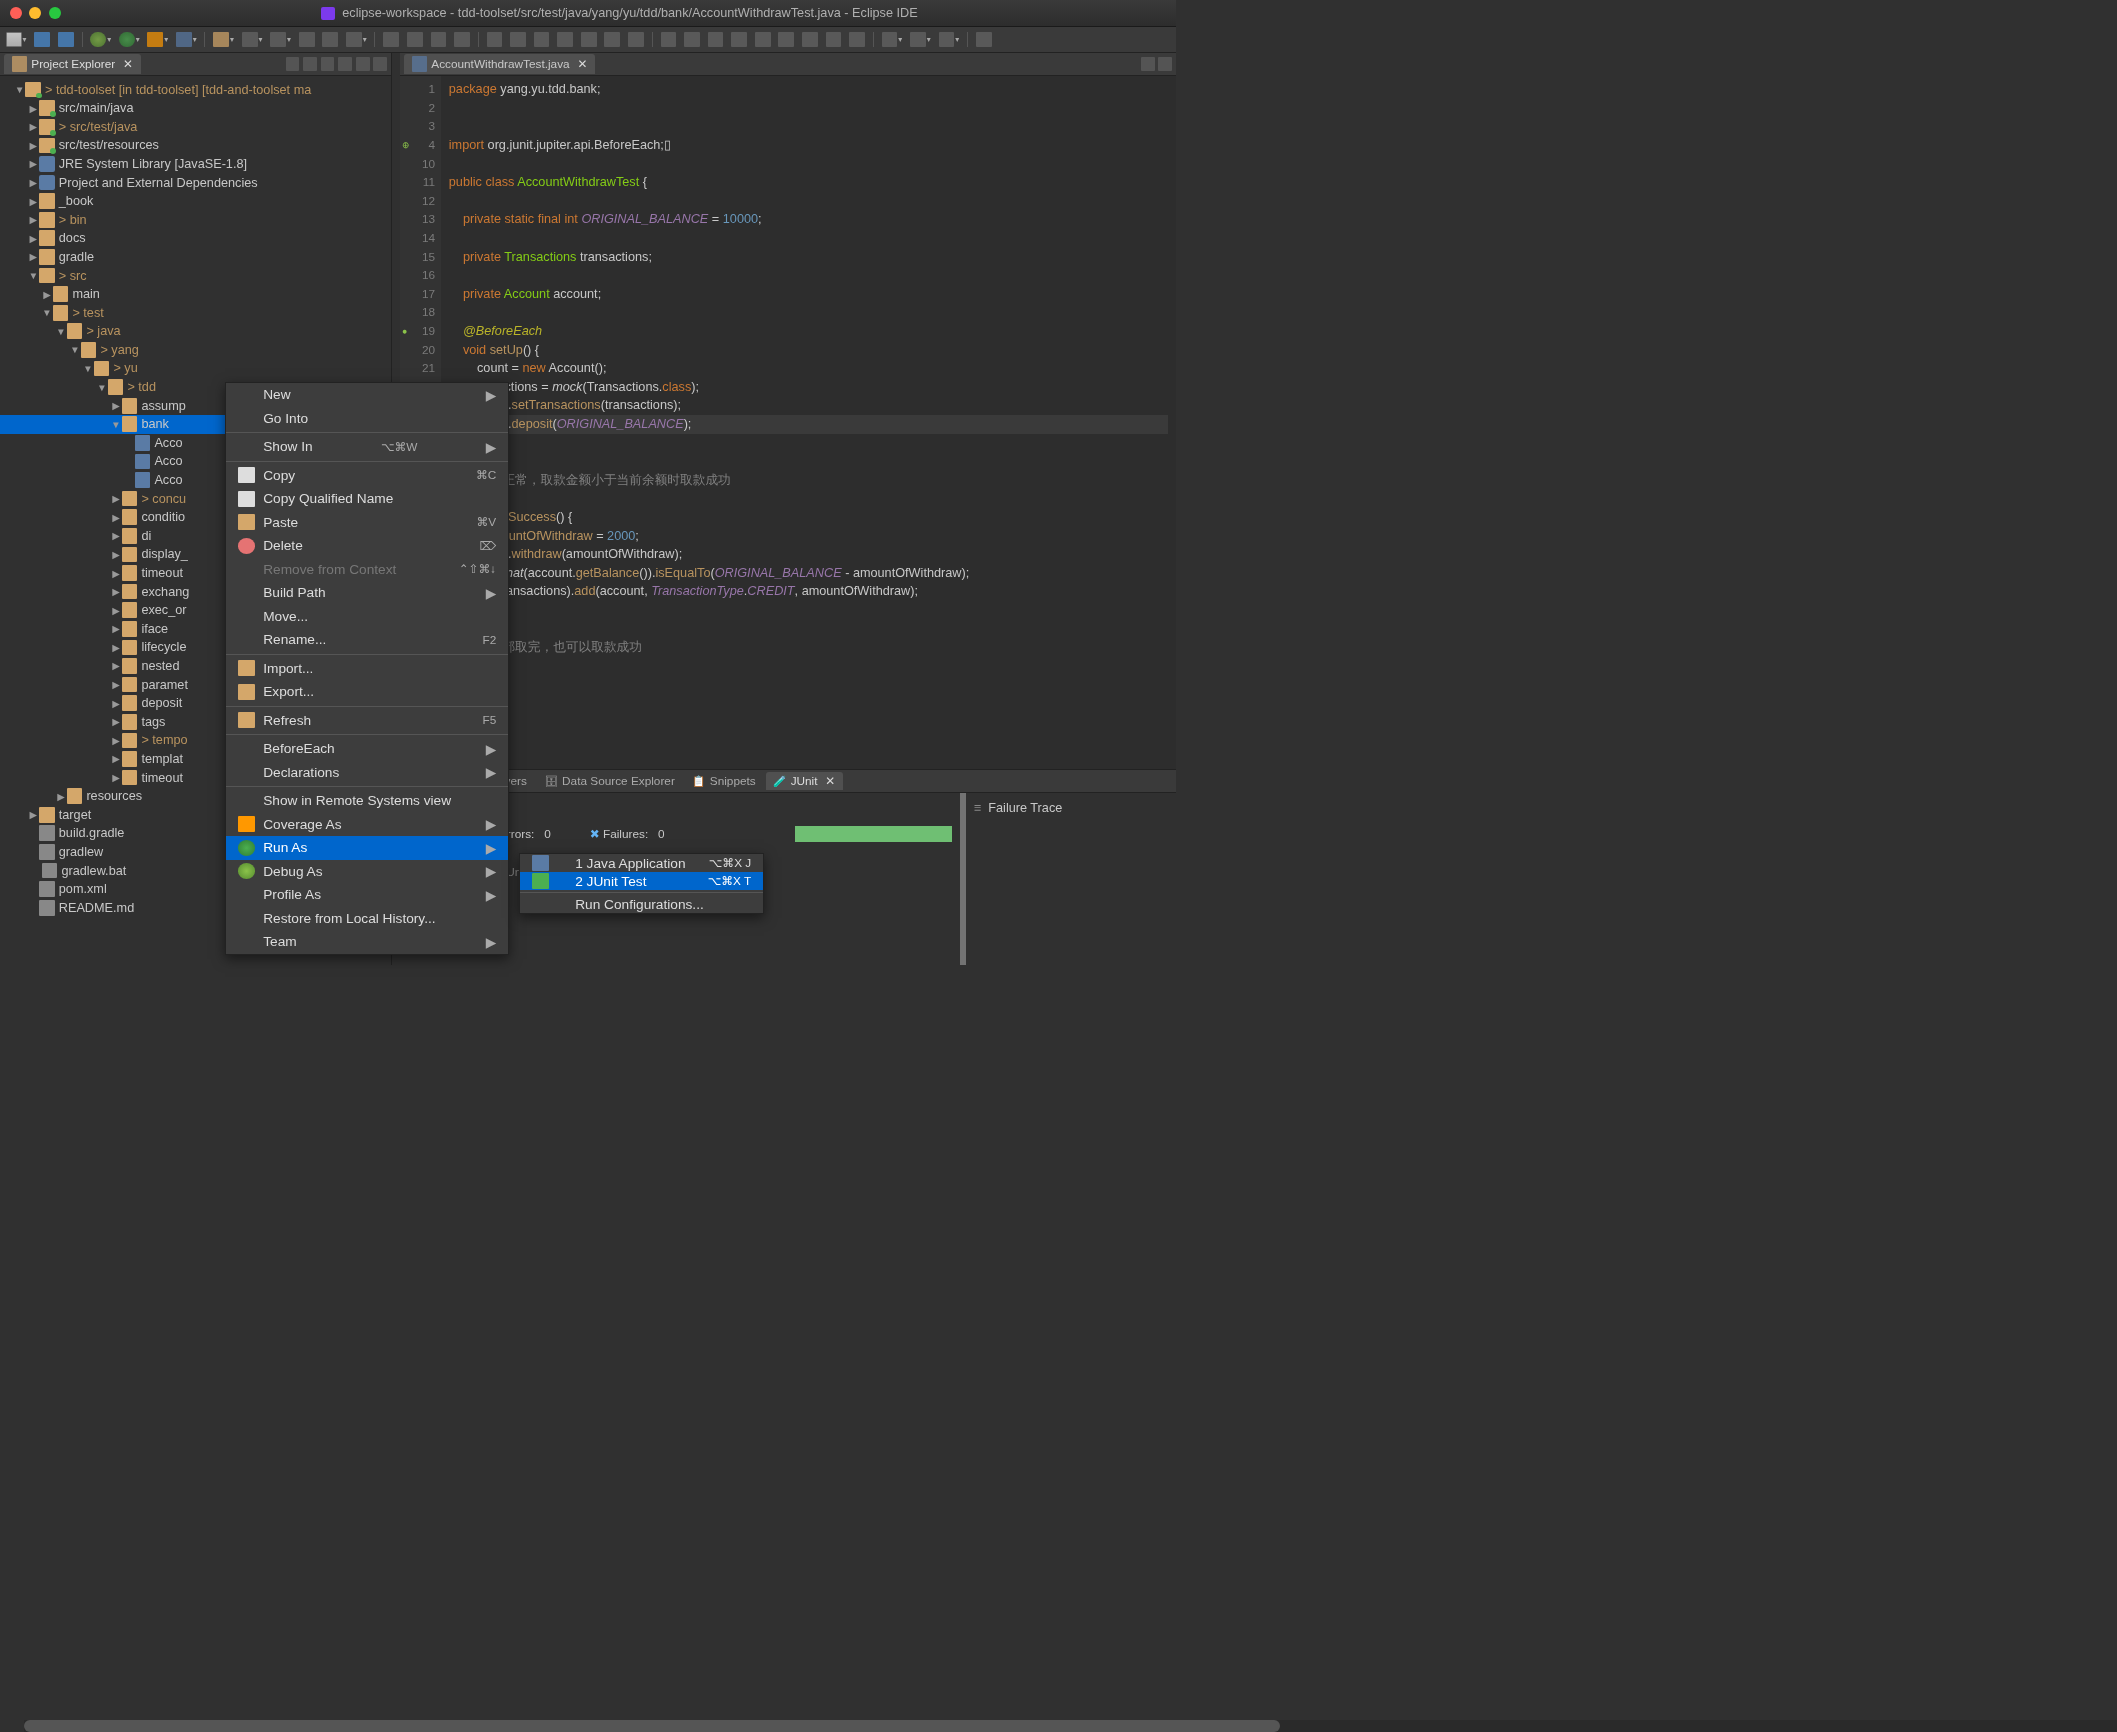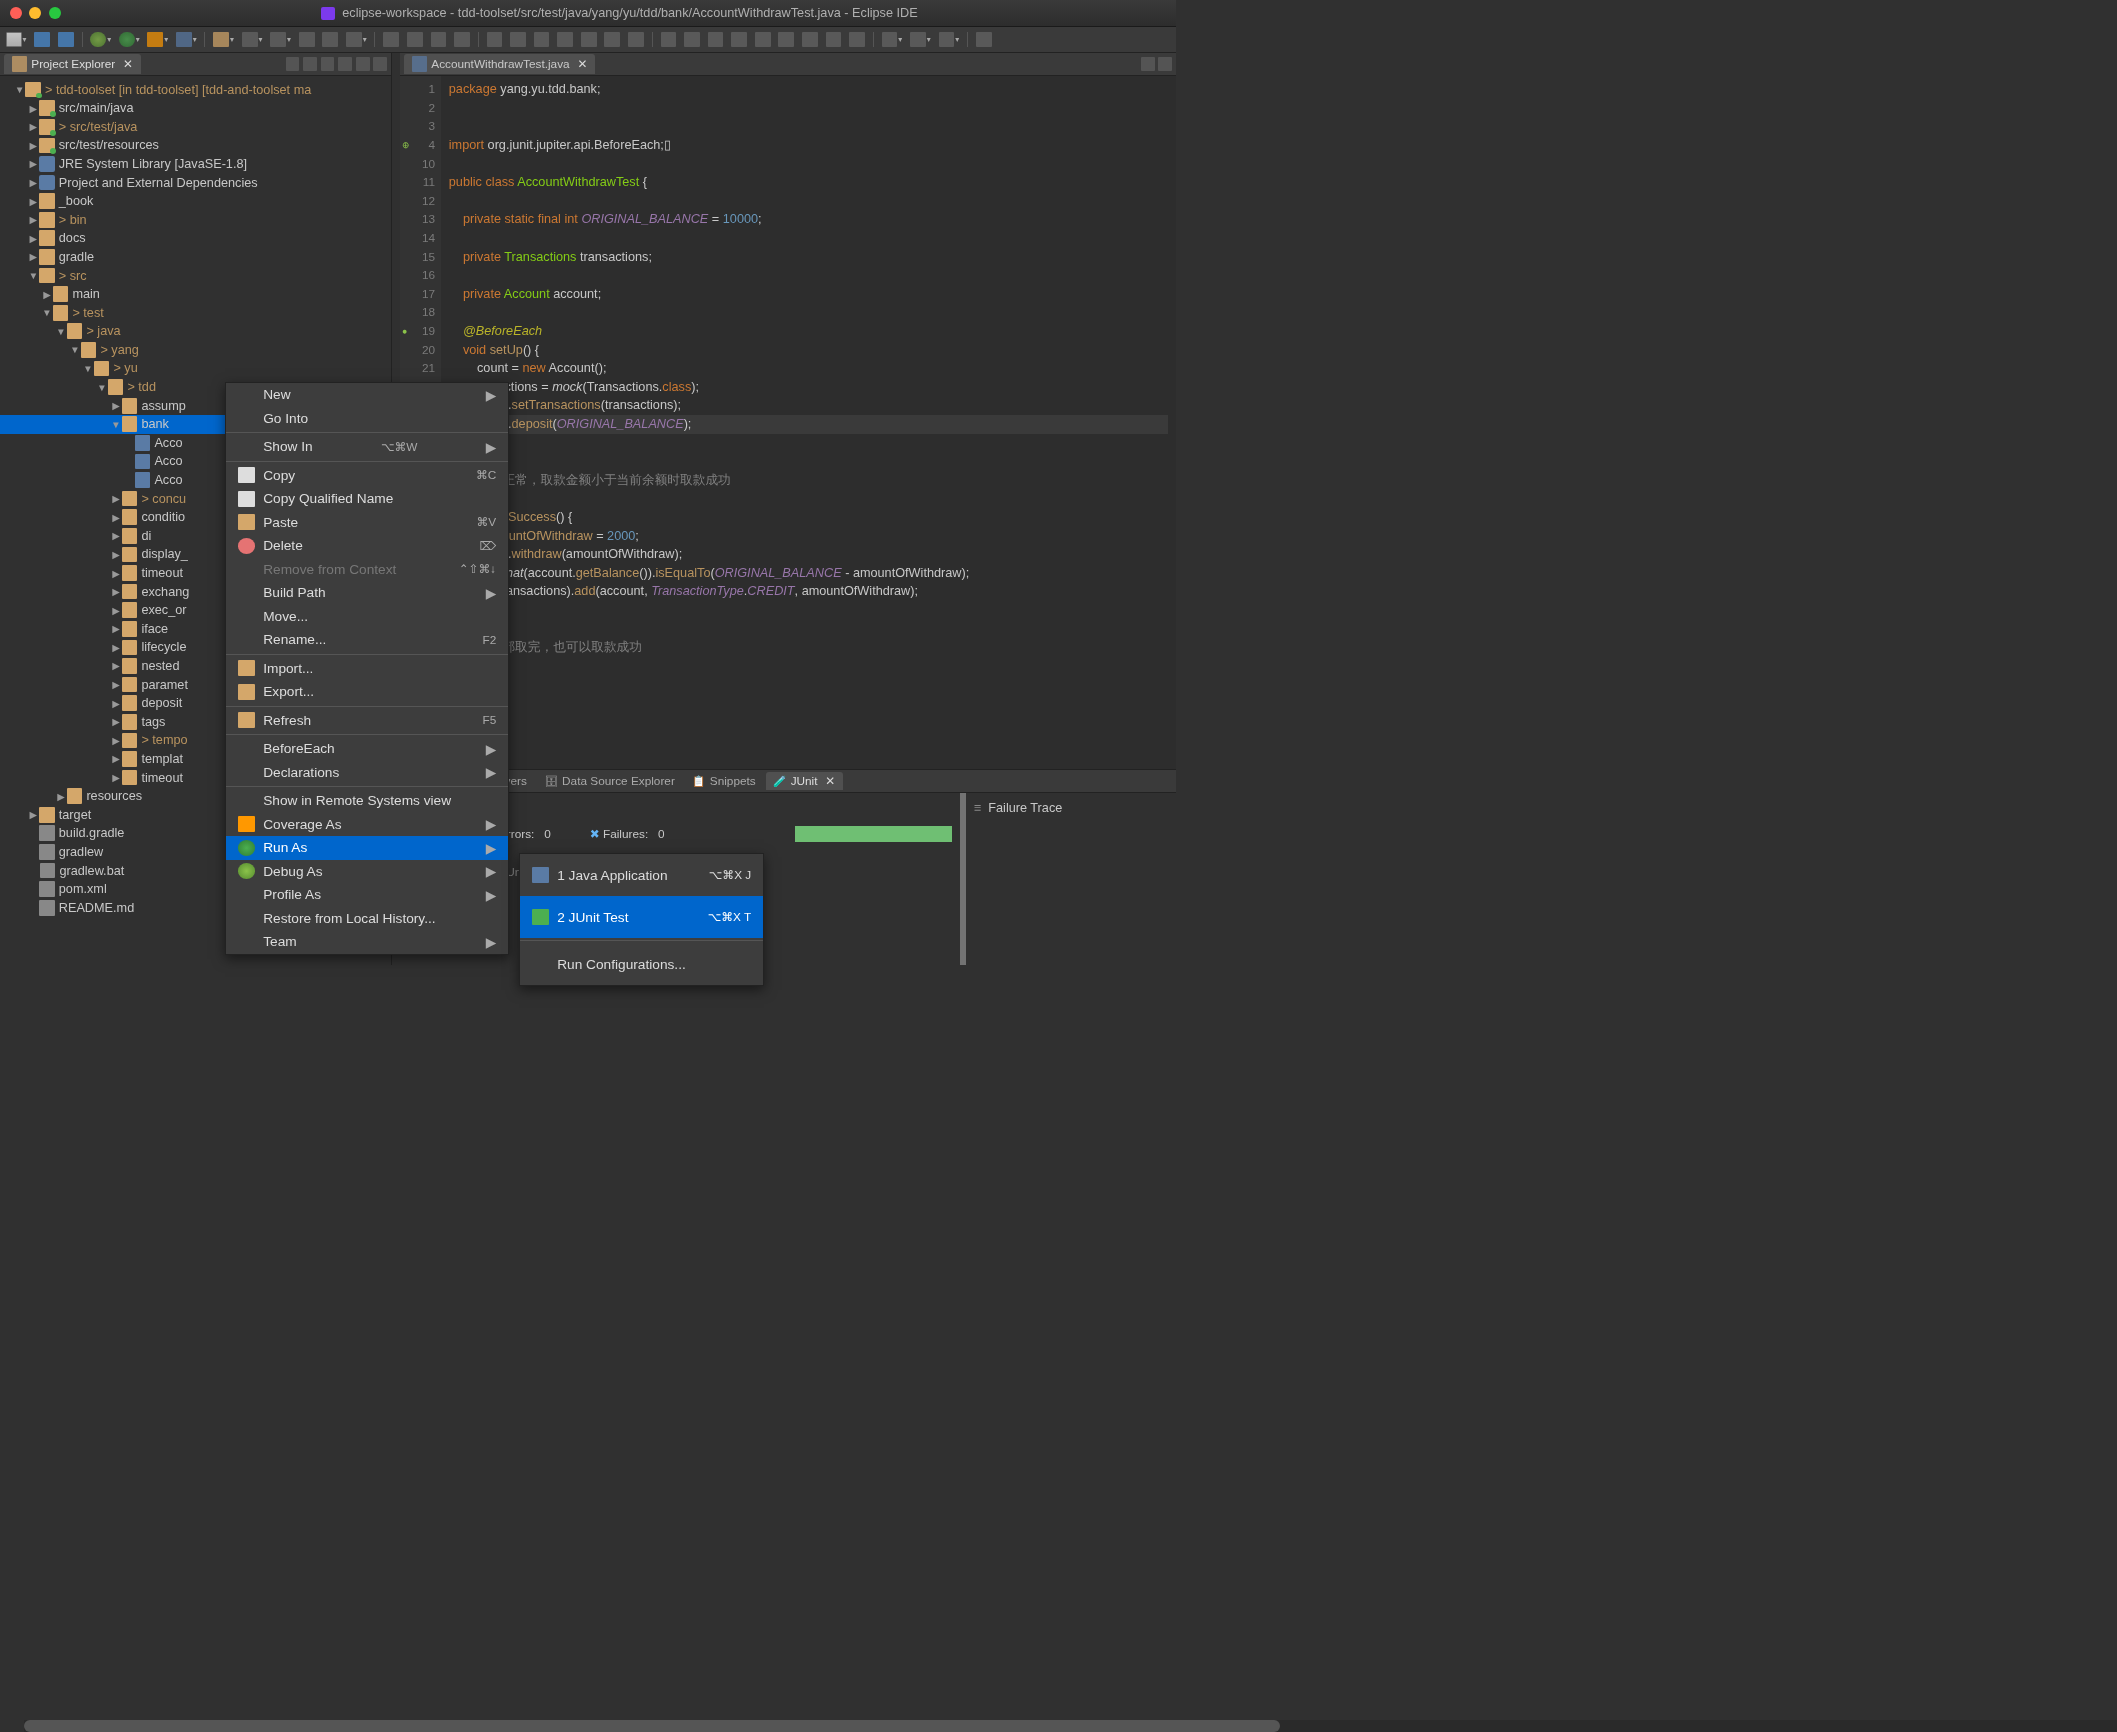--- a/index.html
+++ b/index.html
@@ -98,21 +98,21 @@
 .ci-copy { background: #ddd; border-radius: 1px; }
 .ci-paste { background: #d4a76a; border-radius: 1px; }
 .ci-delete { background: #e57373; border-radius: 50%; }
 .ci-import { background: #d4a76a; border-radius: 1px; }
 .ci-refresh { background: #d4a76a; border-radius: 1px; }
 .ci-run { background: radial-gradient(#4caf50, #2e7d32); border-radius: 50%; }
 .ci-debug { background: radial-gradient(#8bc34a, #558b2f); border-radius: 50%; }
 .ci-cov { background: #ff9800; border-radius: 1px; }
 
 .submenu { position: absolute; background: #3d3d3d; border: 1px solid #222; box-shadow: 0 3.9px 11.8px rgba(0,0,0,0.5); min-width: 245px; font-size: 13.7px; z-index: 101; }
-.sub-item { display: flex; align-items: center; height: 42px; padding: 0 11.8px; cursor: pointer; color: #ddd; }
+.sub-item { display: flex; align-items: center; height: 18px; padding: 0 11.8px; cursor: pointer; color: #ddd; gap: 18px; }
 .sub-item.hl { background: #0066cc; color: #ffffff; justify-content: space-between; }
 .sub-icon { width: 17.6px; height: 15.7px; margin-right: 7.8px; }
 .si-java { background: #5a7ba5; border-radius: 1px; }
 .si-junit { background: #4caf50; border-radius: 1px; }
 .sub-shortcut { margin-left: auto; font-size: 11.8px; }
 
 .scrollbar-h { position: absolute; bottom: 0; left: 23.5px; right: 0; height: 11.8px; background: #2a2a2a; }
 .scrollbar-h-thumb { height: 100%; background: #555; border-radius: 5.9px; width: 60%; }
 </style>
 </head>
@@ -485,21 +485,21 @@
         <div class="tree-node" style="padding-left: 27.4px; align-items: center;">
           <span class="tree-arrow"></span>
           <span class="tree-icon ti-file"></span>
           <span class="tree-label ">build.gradle</span>
         </div>
         <div class="tree-node" style="padding-left: 27.4px;">
           <span class="tree-arrow"></span>
           <span class="tree-icon ti-file"></span>
           <span class="tree-label ">gradlew</span>
         </div>
-        <div class="tree-node" style="padding-left: 12px; margin-left: 16px;">
+        <div class="tree-node" style="padding-left: 30px;">
           <span class="tree-arrow"></span>
           <span class="tree-icon ti-file"></span>
           <span class="tree-label ">gradlew.bat</span>
         </div>
         <div class="tree-node" style="padding-left: 27.4px;">
           <span class="tree-arrow"></span>
           <span class="tree-icon ti-file"></span>
           <span class="tree-label ">pom.xml</span>
         </div>
         <div class="tree-node" style="padding-left: 27.4px;">

